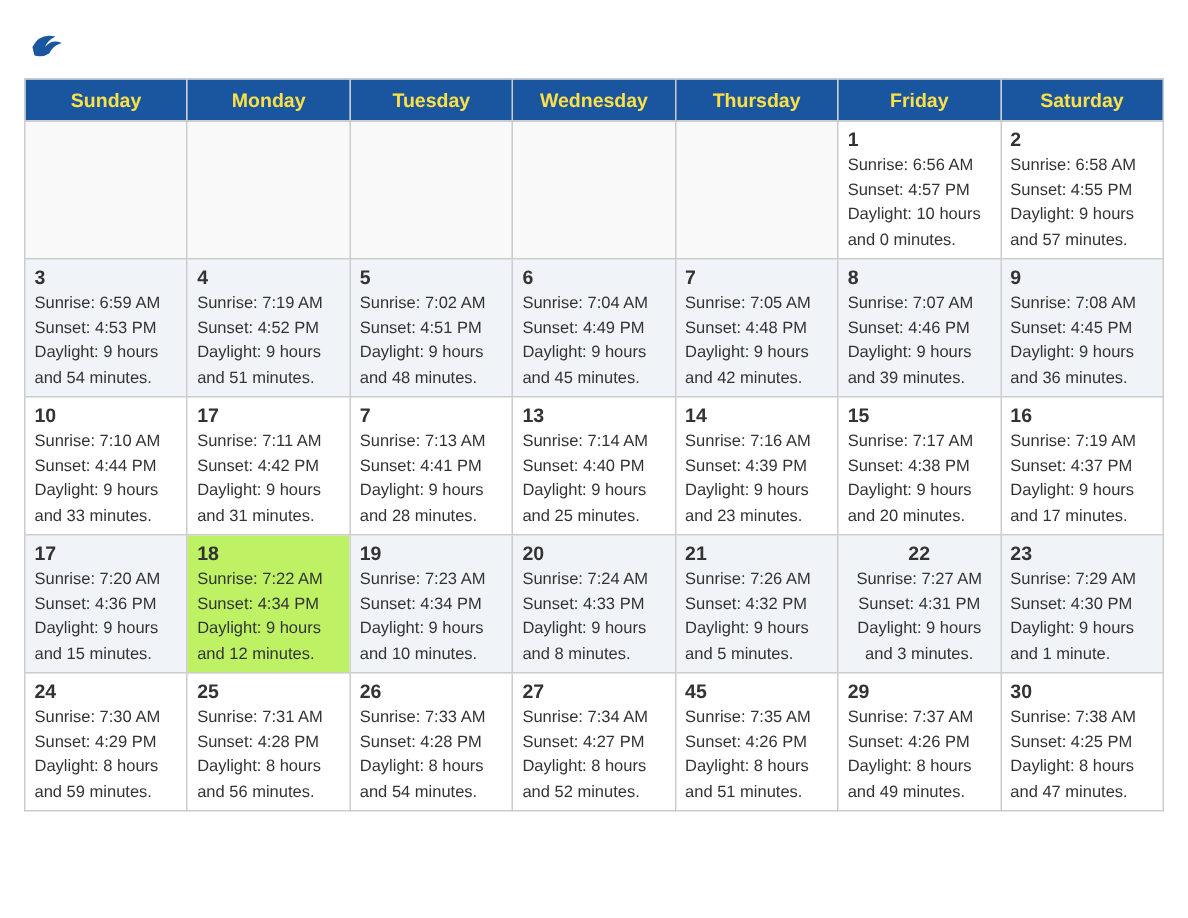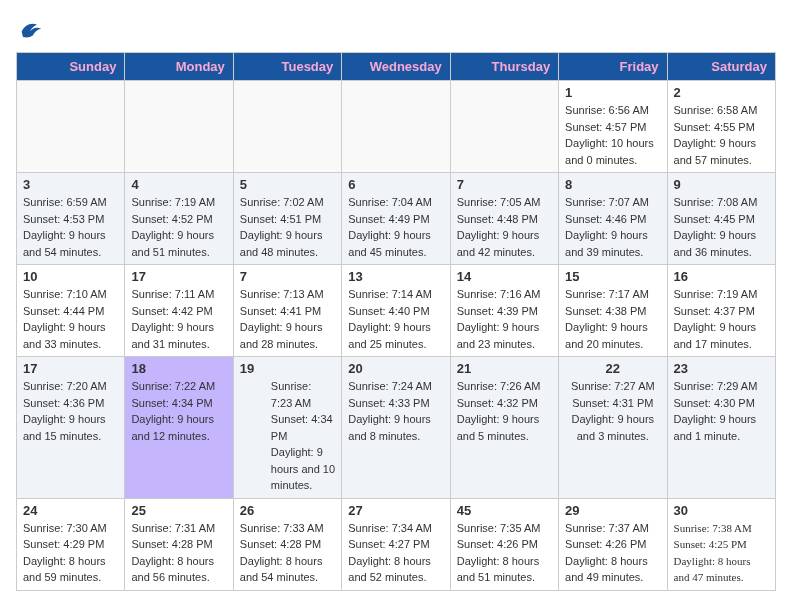--- a/index.html
+++ b/index.html
@@ -46,22 +46,22 @@
       font-size: 16px;
       color: #555;
     }
     .calendar {
       width: 100%;
       border-collapse: collapse;
       table-layout: fixed;
     }
     .calendar th {
       background: #1a56a0;
-      color: #f9a8d4;
-      text-align: right;
+      color: #fde047;
+      text-align: center;
       padding: 6px 8px;
       font-size: 13px;
       border: 1px solid #ccc;
     }
     .calendar td {
       border: 1px solid #ccc;
       vertical-align: top;
       padding: 4px 6px;
       font-size: 11px;
       color: #333;
@@ -224,29 +224,29 @@
 Daylight: 9 hours and 17 minutes.</div>
         </td>
       </tr>
       <tr>
         <td style="background: rgb(240, 244, 248);">
           <span class="day-number">17</span>
           <div class="day-info" style="white-space: pre-line;">Sunrise: 7:20 AM
 Sunset: 4:36 PM
 Daylight: 9 hours and 15 minutes.</div>
         </td>
-        <td style="background: #c4b5fd;">
+        <td style="background: #bef264;">
           <span class="day-number">18</span>
           <div class="day-info" style="white-space: pre-line;">Sunrise: 7:22 AM
 Sunset: 4:34 PM
 Daylight: 9 hours and 12 minutes.</div>
         </td>
         <td style="background: rgb(240, 244, 248);">
           <span class="day-number">19</span>
-          <div class="day-info" style="white-space: pre-line; margin-left: 31px;">Sunrise: 7:23 AM
+          <div class="day-info" style="white-space: pre-line;">Sunrise: 7:23 AM
 Sunset: 4:34 PM
 Daylight: 9 hours and 10 minutes.</div>
         </td>
         <td style="background: rgb(240, 244, 248);">
           <span class="day-number">20</span>
           <div class="day-info" style="white-space: pre-line;">Sunrise: 7:24 AM
 Sunset: 4:33 PM
 Daylight: 9 hours and 8 minutes.</div>
         </td>
         <td style="background: rgb(240, 244, 248);">
@@ -300,19 +300,19 @@
 Daylight: 8 hours and 51 minutes.</div>
         </td>
         <td>
           <span class="day-number">29</span>
           <div class="day-info" style="white-space: pre-line;">Sunrise: 7:37 AM
 Sunset: 4:26 PM
 Daylight: 8 hours and 49 minutes.</div>
         </td>
         <td>
           <span class="day-number">30</span>
-          <div class="day-info" style="white-space: pre-line; font-family: Liberation Serif, serif;">Sunrise: 7:38 AM
+          <div class="day-info" style="white-space: pre-line;">Sunrise: 7:38 AM
 Sunset: 4:25 PM
 Daylight: 8 hours and 47 minutes.</div>
         </td>
       </tr>
     </tbody>
 </table>
 
 </body></html>

